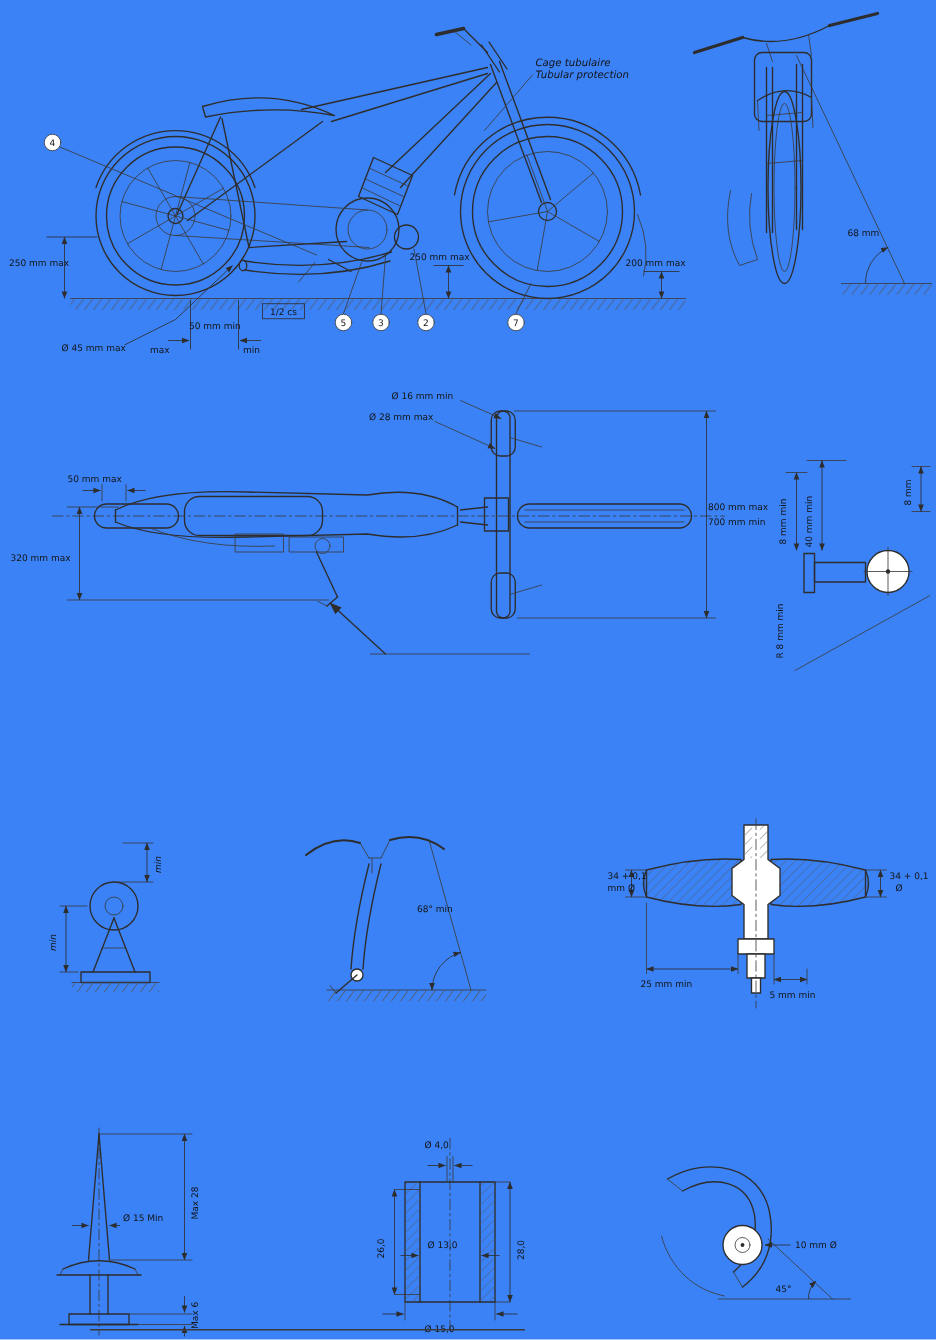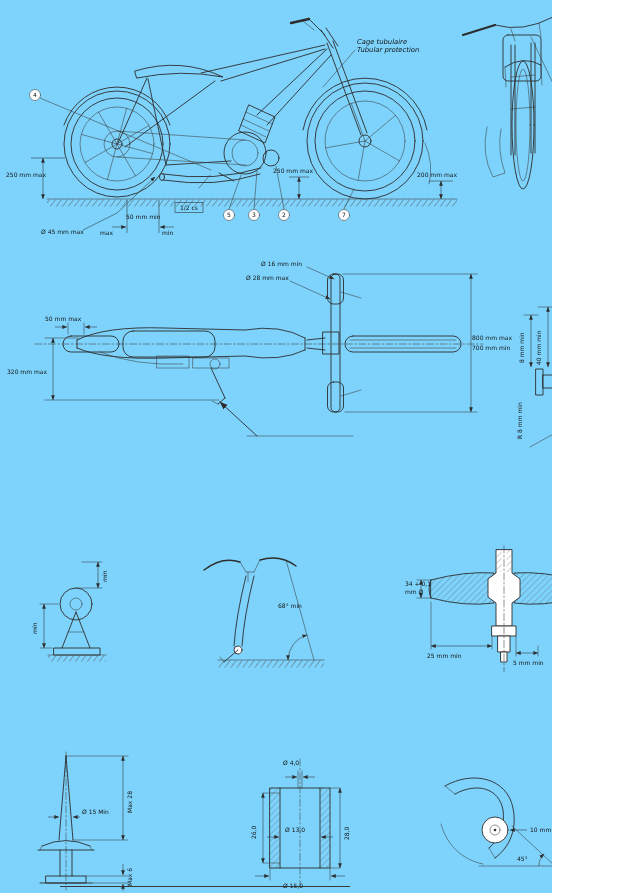--- a/index.html
+++ b/index.html
@@ -1,18 +1,18 @@
 <!DOCTYPE html>
 <html><head>
 <meta charset="utf-8">
 <style>
   * { margin:0; padding:0; box-sizing:border-box; }
   html,body { background:#ffffff; }
   body { font-family:"DejaVu Sans", sans-serif; }
-  .page { position:relative; width:552px; height:893px; background:#7dd3fc; overflow:hidden; }
+  .page { position:relative; width:624px; height:893px; background:#3b82f6; overflow:hidden; }
   svg.fig { position:absolute; overflow:visible; }
   .ln  { stroke:#2d2d2d; stroke-width:0.9; fill:none; stroke-linejoin:round; stroke-linecap:round; }
   .ln2 { stroke:#3a3a3a; stroke-width:0.55; fill:none; stroke-linecap:round; }
   .dim { stroke:#2d2d2d; stroke-width:0.55; fill:none; }
   text { font-family:"DejaVu Sans", sans-serif; font-size:6.8px; fill:#141414; }
   text.sm { font-size:6px; }
   text.it { font-style:italic; }
   .dash { stroke-dasharray:7 2.5 1.5 2.5; }
   .edge-line { position:absolute; left:60px; top:886px; width:290px; height:1px; background:#3a3a3a; }
 </style>

